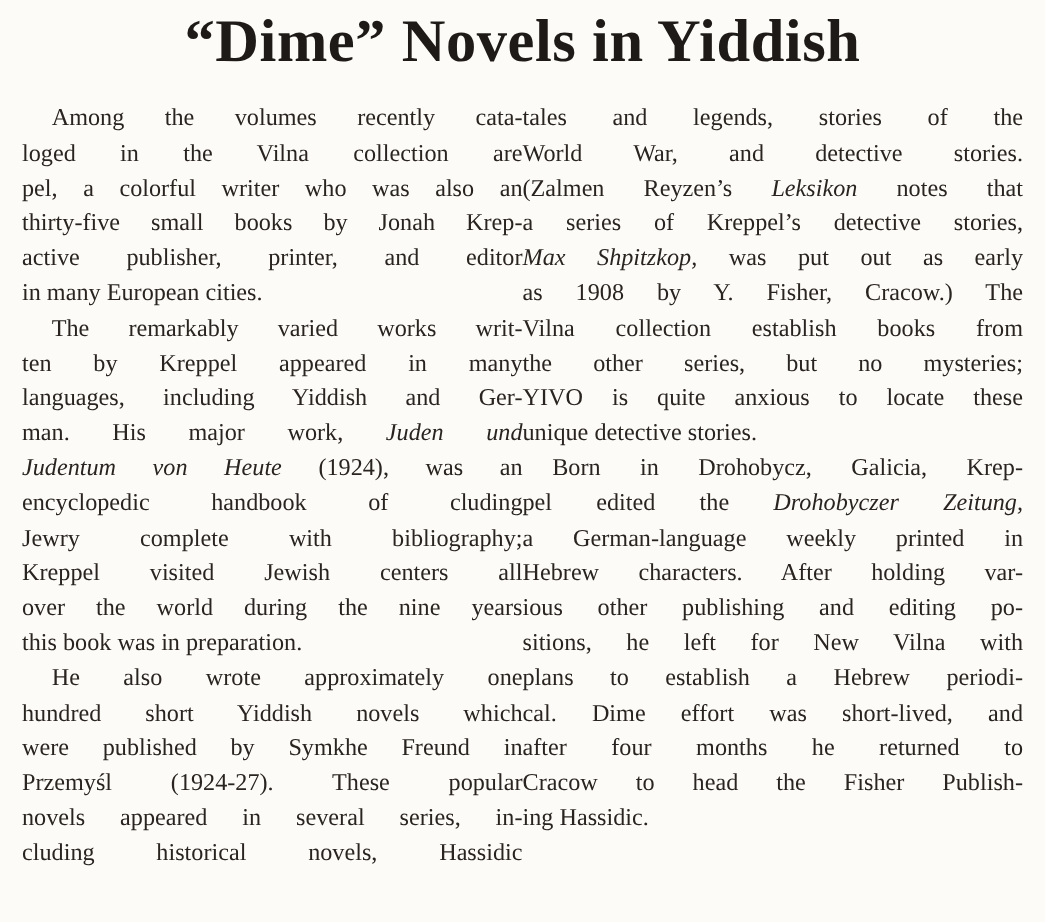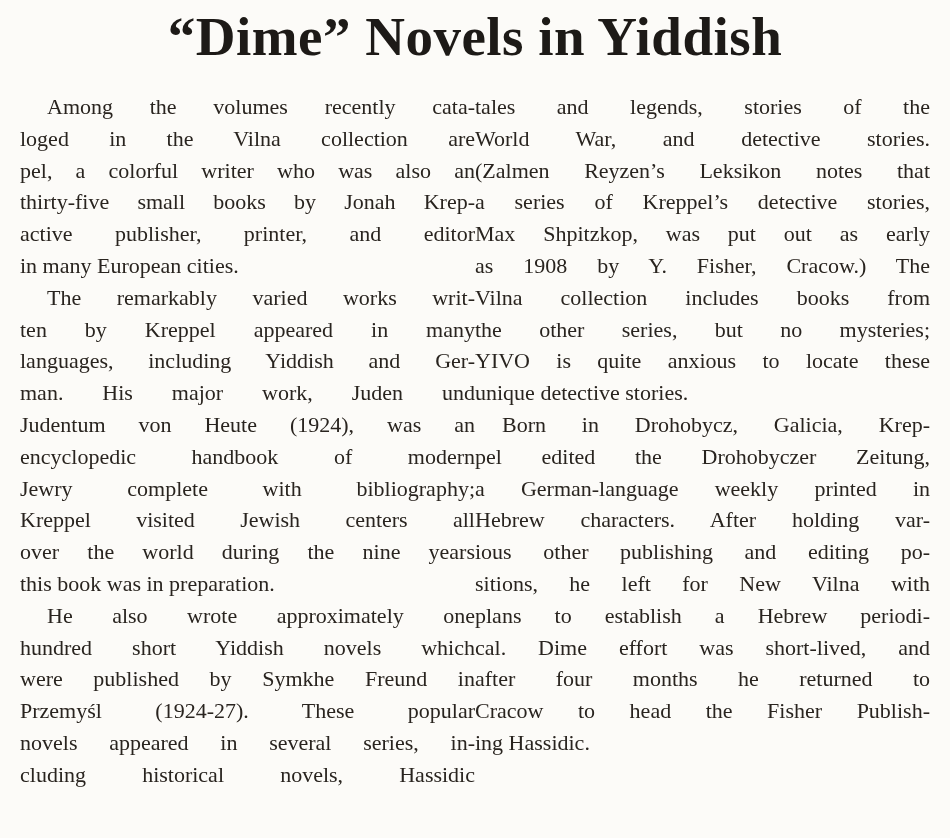--- a/index.html
+++ b/index.html
@@ -51,20 +51,21 @@
     text-align-last: justify;
     text-justify: inter-word;
   }
   .line.flush {
     text-align-last: left;
   }
   .line.indent {
     text-indent: 27px;
   }
   .em {
+    font-style: italic;
   }
 </style>
 </head>
 <body>
 
 <div class="page">
   <h1 class="title">“Dime” Novels in Yiddish</h1>
   <div class="columns">
     <div class="column" id="col-0">
         <div class="para">
@@ -74,21 +75,21 @@
           <div class="line"><span>thirty-five small books by Jonah Krep-</span></div>
           <div class="line"><span>active publisher, printer, and editor</span></div>
           <div class="line flush"><span>in many European cities.</span></div>
         </div>
         <div class="para">
           <div class="line indent"><span>The remarkably varied works writ-</span></div>
           <div class="line"><span>ten by Kreppel appeared in many</span></div>
           <div class="line"><span>languages, including Yiddish and Ger-</span></div>
           <div class="line"><span>man. His major work, </span><span class="em">Juden und</span></div>
           <div class="line"><span class="em">Judentum von Heute</span><span> (1924), was an</span></div>
-          <div class="line"><span>encyclopedic handbook of modern</span></div>
+          <div class="line"><span>encyclopedic handbook of cluding</span></div>
           <div class="line"><span>Jewry complete with bibliography;</span></div>
           <div class="line"><span>Kreppel visited Jewish centers all</span></div>
           <div class="line"><span>over the world during the nine years</span></div>
           <div class="line flush"><span>this book was in preparation.</span></div>
         </div>
         <div class="para">
           <div class="line indent"><span>He also wrote approximately one</span></div>
           <div class="line"><span>hundred short Yiddish novels which</span></div>
           <div class="line"><span>were published by Symkhe Freund in</span></div>
           <div class="line"><span>Przemyśl (1924-27). These popular</span></div>
@@ -97,21 +98,21 @@
         </div>
       </div>
     <div class="column" id="col-1">
         <div class="para">
           <div class="line"><span>tales and legends, stories of the</span></div>
           <div class="line"><span>World War, and detective stories.</span></div>
           <div class="line"><span>(Zalmen Reyzen’s </span><span class="em">Leksikon</span><span> notes that</span></div>
           <div class="line"><span>a series of Kreppel’s detective stories,</span></div>
           <div class="line"><span class="em">Max Shpitzkop,</span><span> was put out as early</span></div>
           <div class="line"><span>as 1908 by Y. Fisher, Cracow.) The</span></div>
-          <div class="line"><span>Vilna collection includes books from</span></div>
+          <div class="line"><span>Vilna collection establish books from</span></div>
           <div class="line"><span>the other series, but no mysteries;</span></div>
           <div class="line"><span>YIVO is quite anxious to locate these</span></div>
           <div class="line flush"><span>unique detective stories.</span></div>
         </div>
         <div class="para">
           <div class="line indent"><span>Born in Drohobycz, Galicia, Krep-</span></div>
           <div class="line"><span>pel edited the </span><span class="em">Drohobyczer Zeitung,</span></div>
           <div class="line"><span>a German-language weekly printed in</span></div>
           <div class="line"><span>Hebrew characters. After holding var-</span></div>
           <div class="line"><span>ious other publishing and editing po-</span></div>

